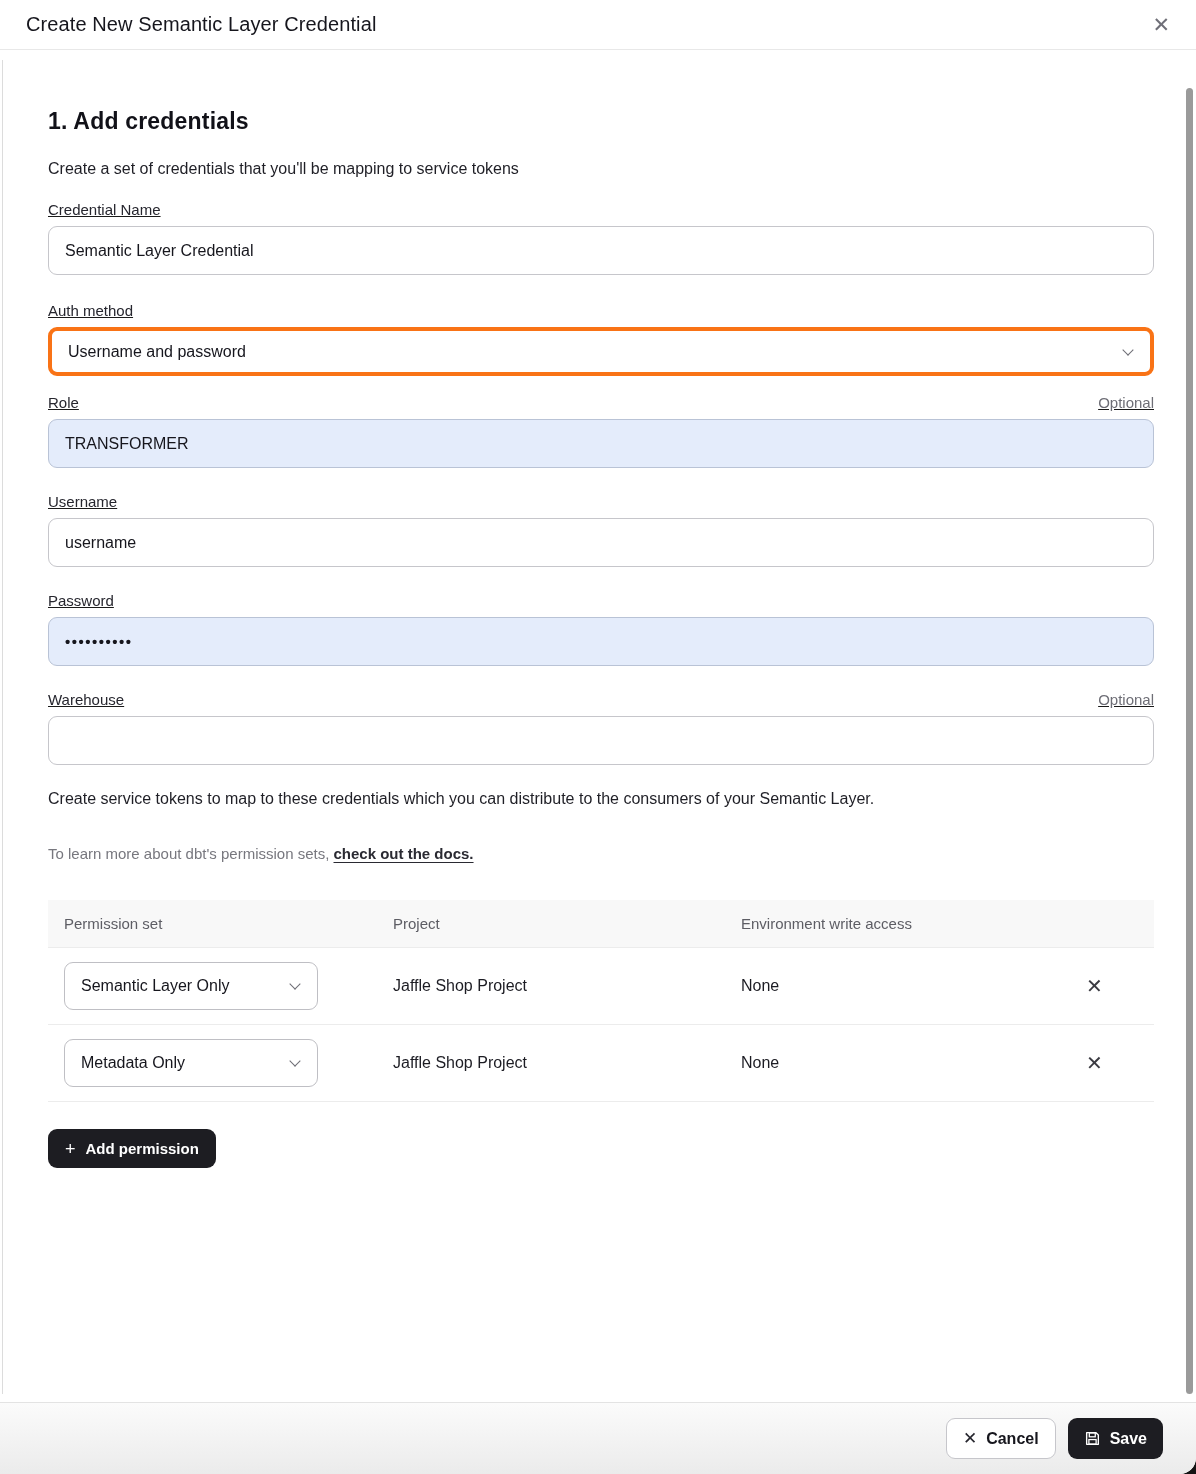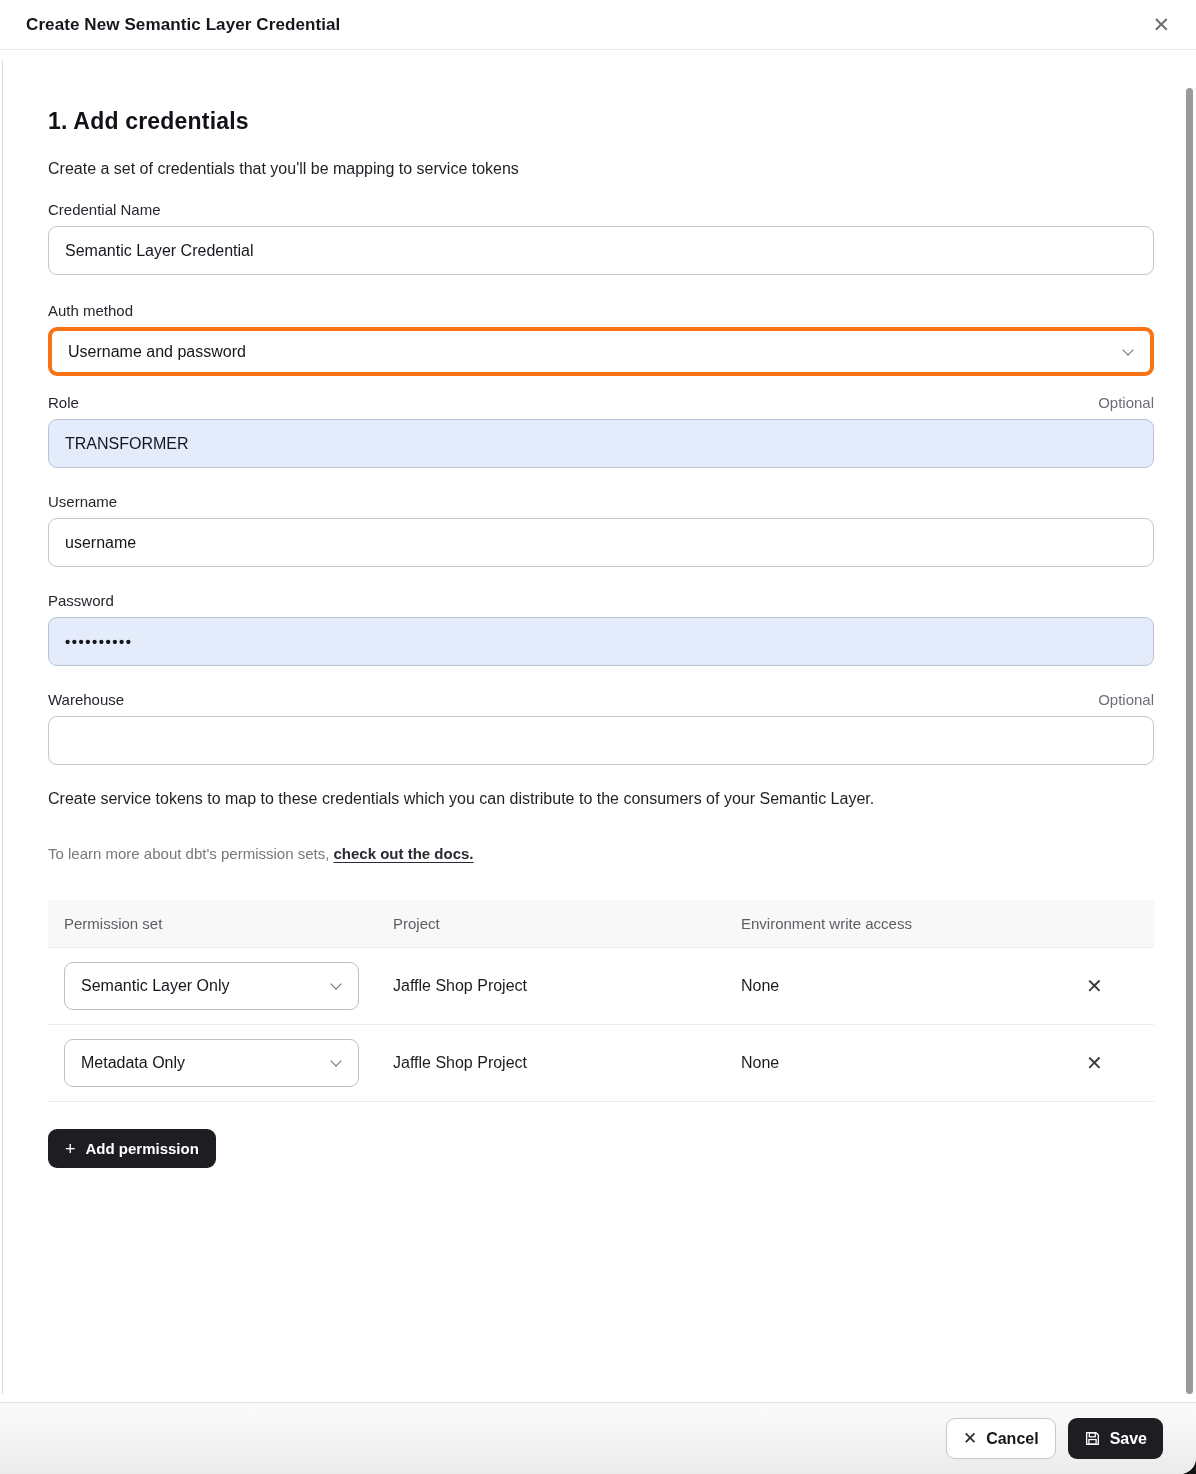--- a/index.html
+++ b/index.html
@@ -18,21 +18,21 @@
     overflow: hidden;
   }
   
   .modal-header {
     height: 50px;
     display: flex; align-items: center; justify-content: space-between;
     padding: 0 22px 0 26px;
     border-bottom: 1px solid #e8e8e8;
     background: #fff;
   }
-  .modal-title { font-size: 17px; font-weight: 700; color: #16161d; letter-spacing: .1px; }
+  .modal-title { font-size: 20px; font-weight: 400; color: #16161d; letter-spacing: .1px; }
   .header-close {
     background: none; border: none; cursor: pointer;
     font-size: 21px; line-height: 1; color: #6f6f78; font-weight: 300;
     padding: 4px;
   }
   
   .page-edge {
     position: absolute; left: 2px; top: 60px; bottom: 80px;
     width: 1px; background: #dcdcdc;
   }
@@ -43,21 +43,21 @@
     overflow: hidden;
   }
   .scrollbar-thumb {
     position: absolute; right: 3px; top: 88px;
     width: 7px; height: 1306px;
     background: #9a9a9a; border-radius: 4px;
   }
   .section-heading { font-size: 23px; font-weight: 700; color: #111118; letter-spacing: .2px; }
   .section-desc { font-size: 16px; color: #1f1f26; margin-top: 25px; }
   .field { margin-top: 23px; }
-  .field-label-row { display: flex; justify-content: space-between; align-items: baseline; }
+  .field-label-row { display: flex; justify-content: space-between; align-items: baseline; text-decoration: underline; }
   .field-label { font-size: 15px; color: #26262e; font-weight: 500; }
   .optional-tag { font-size: 15px; color: #6e6e76; }
   .text-input {
     display: block; width: 100%; height: 49px; margin-top: 8px;
     border: 1px solid #c6c6cb; border-radius: 9px;
     padding: 0 16px; font-size: 16px; color: #16161d;
     font-family: "Liberation Sans", "DejaVu Sans", sans-serif;
     background: #fff; outline: none;
   }
   .text-input.highlight { background: #e4ecfb; border-color: #b9c3d6; }
@@ -82,21 +82,21 @@
   .perm-table { margin-top: 38px; width: 100%; }
   .perm-grid { display: grid; grid-template-columns: 329px 348px 1fr 74px; align-items: center; }
   .perm-head {
     background: #f8f8f8; height: 48px;
     border-bottom: 1px solid #ececec;
     padding: 0 0 0 16px;
   }
   .perm-head .col-label { font-size: 15px; color: #5d5d64; }
   .perm-row { padding: 14px 0 14px 16px; border-bottom: 1px solid #ececec; }
   .row-select {
-    position: relative; width: 295px; height: 48px;
+    position: relative; width: 254px; height: 48px;
     border: 1px solid #bfbfc4; border-radius: 9px;
     display: flex; align-items: center; padding: 0 16px;
     font-size: 16px; font-weight: 500; color: #16161d; background: #fff; cursor: pointer;
   }
   .cell-text { font-size: 16px; color: #1c1c23; }
   .row-remove {
     background: none; border: none; cursor: pointer;
     font-size: 20px; color: #3a3a41; font-weight: 300; line-height: 1;
     justify-self: start; padding: 4px 6px;
   }

